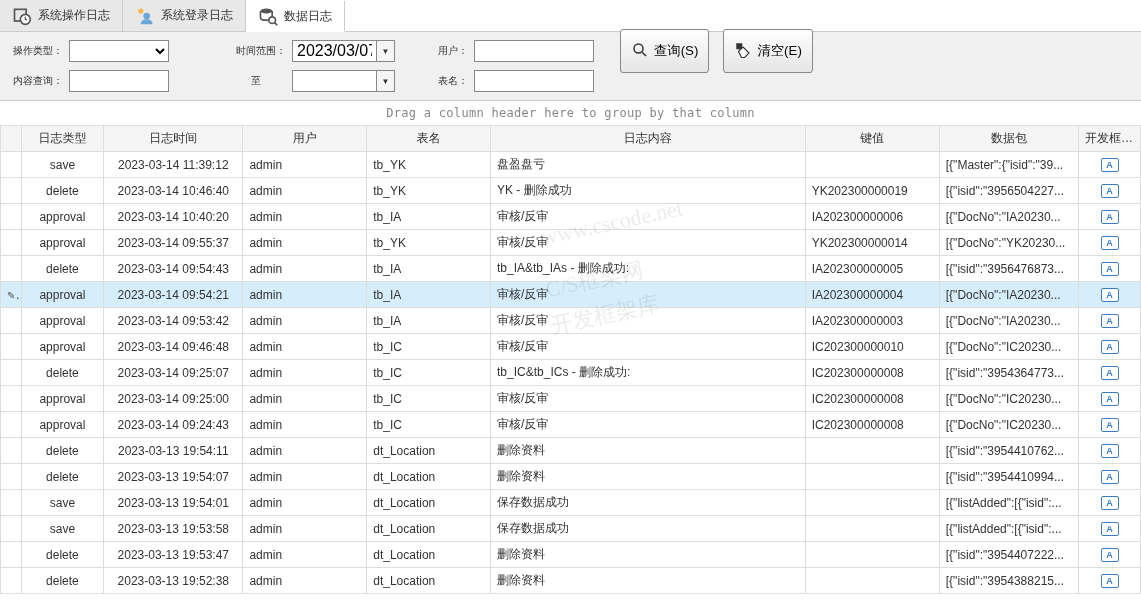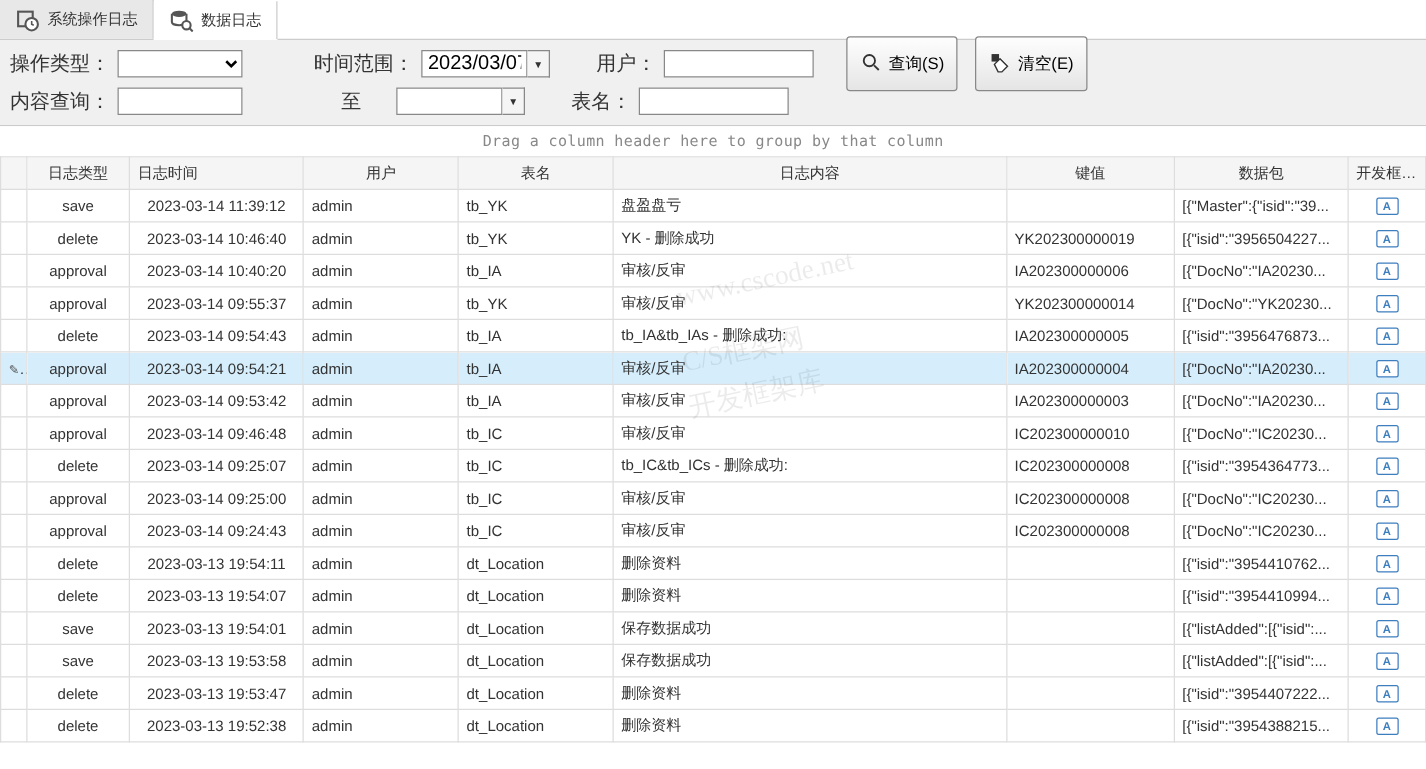--- a/index.html
+++ b/index.html
@@ -3,40 +3,40 @@
 <meta charset="utf-8">
 <style>
 * { box-sizing: border-box; margin: 0; padding: 0; }
 body { font-family: "Microsoft YaHei", Arial, sans-serif; font-size: 12px; background: #fff; color: #333; width: 1141px; height: 615px; overflow: hidden; }
 .tabs { display: flex; height: 32px; background: #fff; border-bottom: 1px solid #ccc; }
 .tab { display: flex; align-items: center; padding: 0 12px; border-right: 1px solid #ccc; background: #e8e8e8; gap: 6px; cursor: pointer; }
 .tab.active { background: #fff; border-bottom: 1px solid #fff; position: relative; top: 1px; }
 .tab .icon svg { width: 20px; height: 20px; display: block; }
 .filter-bar { background: #f0f0f0; border-bottom: 1px solid #ccc; padding: 4px 8px; }
 .filter-row { display: flex; align-items: center; gap: 6px; height: 30px; }
-.filter-label { font-size: 16px; min-width: 55px; text-align: right; }
+.filter-label { font-size: 10px; min-width: 55px; text-align: right; }
 .filter-label.short { min-width: 30px; text-align: center; }
 .filter-label.user { min-width: 36px; text-align: right; }
 select.combo, input.textbox, input.datebox { height: 22px; border: 1px solid #888; background: #fff; font-size: 16px; padding: 0 4px; }
 select.combo { width: 100px; }
 input.datebox { width: 85px; }
 input.textbox { width: 120px; }
 .date-cell { display: flex; align-items: center; }
 .date-btn { width: 18px; height: 22px; border: 1px solid #888; border-left: none; background: #f5f5f5; display: flex; align-items: center; justify-content: center; cursor: pointer; font-size: 8px; }
 .action-btn { display: flex; align-items: center; gap: 5px; height: 44px; padding: 0 10px; border: 1px solid #888; background: linear-gradient(#fefefe,#e5e5e5); border-radius: 3px; cursor: pointer; margin-left: 20px; }
 .action-btn svg { width: 18px; height: 18px; }
 .group-hint { height: 24px; padding: 5px 6px; color: #888; font-size: 12px; background: #fff; border-bottom: none; font-family: Consolas, monospace; letter-spacing: 0.3px; text-align: center; }
 table { border-collapse: collapse; width: 100%; table-layout: fixed; }
 th, td { border: 1px solid #ddd; height: 26px; padding: 0 6px; font-size: 12px; text-align: left; white-space: nowrap; overflow: hidden; text-overflow: ellipsis; }
 th { background: #f5f5f5; font-weight: normal; text-align: center; }
 tbody tr.selected { background: #d6eefc; }
 tbody tr.selected td { background: #d6eefc; }
 .col-indicator { width: 20px; text-align: center; }
 .col-type   { width: 80px; text-align: center; }
-.col-time   { width: 135px; text-align: left; }
+.col-time   { width: 135px; text-align: center; }
 .col-user   { width: 120px; }
 .col-table  { width: 120px; }
 .col-content{ width: 305px; }
 .col-key    { width: 130px; }
 .col-pkg    { width: 135px; }
 .col-view   { width: 60px; text-align: center; }
 .view-btn { display: inline-block; width: 18px; height: 14px; border: 1px solid #3d7ebf; border-radius: 2px; color: #3d7ebf; font-size: 9px; line-height: 12px; text-align: center; cursor: pointer; background: #fff; font-weight: bold; }
 .edit-ind { font-size: 10px; color: #555; }
 .wm { position: absolute; color: rgba(0,0,0,0.08); font-size: 22px; pointer-events: none; transform: rotate(-12deg); z-index: 50; font-family: SimSun, serif; }
 .container { position: relative; }
@@ -50,20 +50,30 @@
   <div class="tab">
     <span class="icon">
           <svg viewBox="0 0 24 24">
             <rect x="3" y="4" width="14" height="14" fill="none" stroke="#555" stroke-width="2"></rect>
             <circle cx="16" cy="16" r="6" fill="#fff" stroke="#555" stroke-width="2"></circle>
             <path d="M16 13v3l2 1" stroke="#555" stroke-width="1.5" fill="none"></path>
           </svg>
         </span>
     <span>系统操作日志</span>
   </div>
+  <div class="tab">
+    <span class="icon">
+          <svg viewBox="0 0 24 24">
+            <circle cx="7" cy="6" r="3" fill="#f5b642"></circle>
+            <circle cx="14" cy="12" r="4" fill="#6aa6d6"></circle>
+            <path d="M7 22c0-4 3-6 7-6s7 2 7 6" fill="#6aa6d6"></path>
+          </svg>
+        </span>
+    <span>系统登录日志</span>
+  </div>
   <div class="tab active">
     <span class="icon">
           <svg viewBox="0 0 24 24">
             <ellipse cx="10" cy="6" rx="7" ry="3" fill="#555"></ellipse>
             <path d="M3 6v8c0 1.7 3 3 7 3s7-1.3 7-3V6" fill="none" stroke="#555" stroke-width="2"></path>
             <circle cx="17" cy="17" r="4" fill="#fff" stroke="#555" stroke-width="2"></circle>
             <path d="M20 20l3 3" stroke="#555" stroke-width="2"></path>
           </svg>
         </span>
     <span>数据日志</span>

